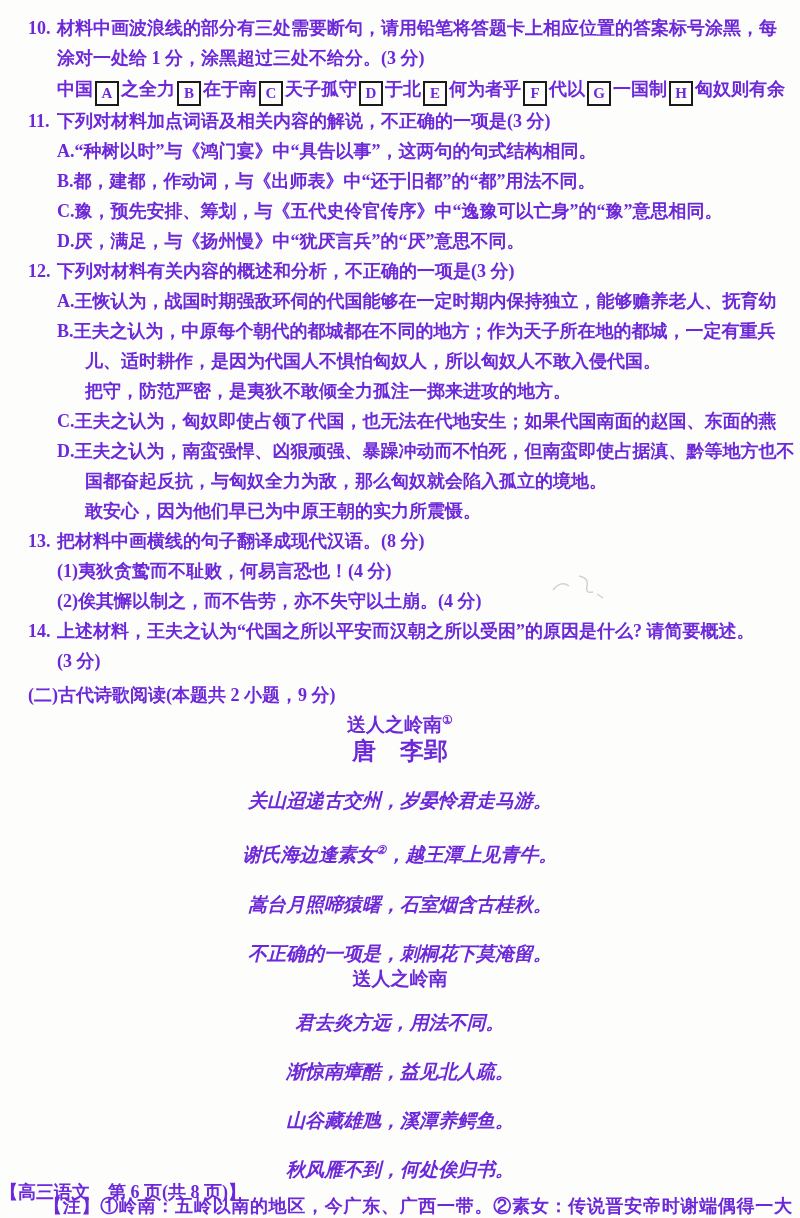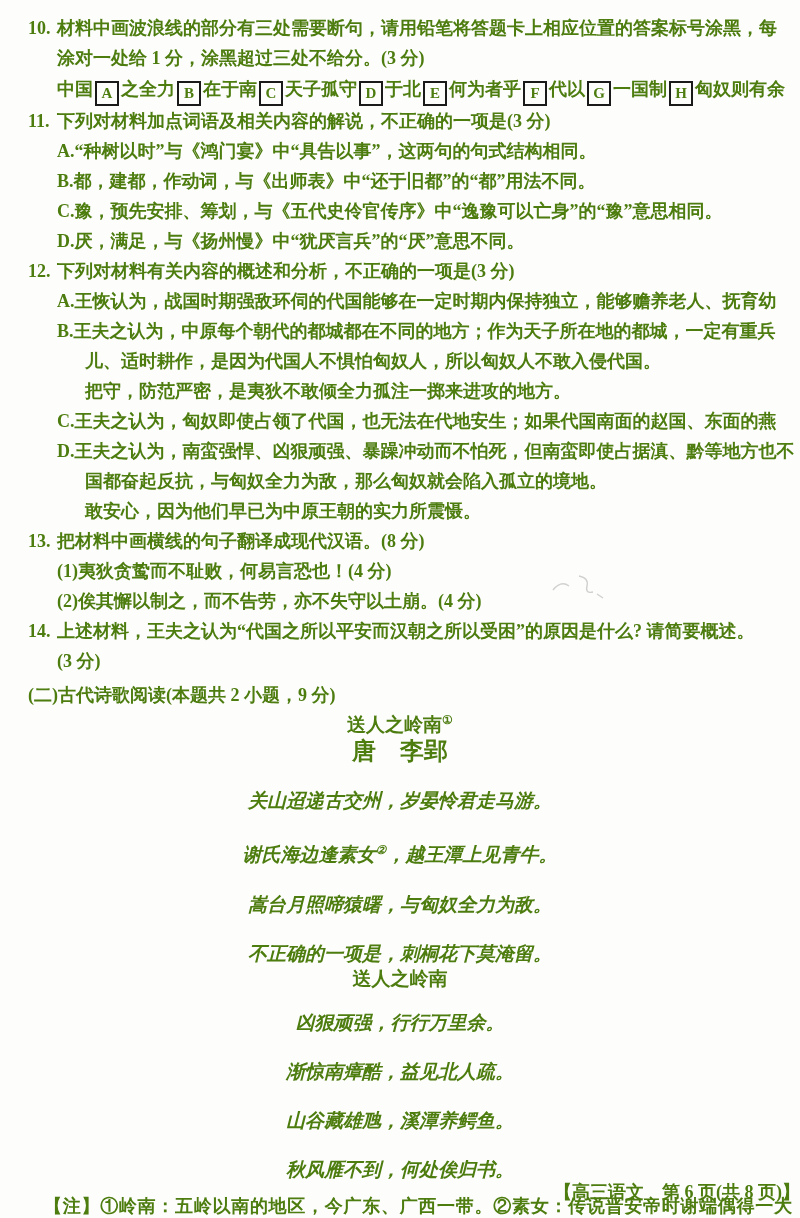--- a/index.html
+++ b/index.html
@@ -1,18 +1,18 @@
 <!DOCTYPE html>
 <html><head>
 <meta charset="utf-8">
 <style>
   html,body { margin:0; padding:0; background:#ffffff; }
   .page {
     position:relative; width:800px; height:1218px; overflow:hidden;
-    background:#fdfdfc; color:#4d7c0f;
+    background:#fdfdfc; color:#6d28d9;
     font-family:"Liberation Serif","DejaVu Serif",serif;
     font-weight:700;
     font-size:18px;
   }
   .content { padding-top:13px; }
   .ln { line-height:30px; white-space:nowrap; }
   .ml28 { margin-left:28px; }
   .ml57 { margin-left:57px; }
   .ml85 { margin-left:85px; }
   .qnum { display:inline-block; min-width:29px; }
@@ -21,21 +21,21 @@
     display:inline-block; border:2px solid #1a1a1a; min-width:16px; height:21px;
     line-height:21px; text-align:center; padding:0 2px; margin:0 2px;
     font-size:15px; vertical-align:-3px;
   }
   .poetry { text-align:center; }
   .poem-title { line-height:20px; font-size:19px; }
   .poem-author { line-height:32px; font-size:24px; }
   .poem-line { line-height:30px; font-size:19px; font-style:italic;margin-top:19px; }
   .sup { font-size:12px; vertical-align:super; }
   .note { margin:6px 8px 0 8px; line-height:30px; text-indent:2em; text-align:justify; font-size:18px; }
-  .footer { position:absolute; left:0; right:0; bottom:14px; text-align:right; font-size:18px; } .gap4 { height:4px; }
+  .footer { position:absolute; left:0; right:0; bottom:14px; text-align:left; font-size:18px; } .gap4 { height:4px; }
   .artifact { position:absolute; left:545px; top:568px; opacity:.45; }
 </style>
 </head>
 <body>
 
 <div class="page">
   <div class="content">
 
     <div>
       <div class="ln ml28"><span class="qnum">10.</span><span>材料中画波浪线的部分有三处需要断句，请用铅笔将答题卡上相应位置的答案标号涂黑，每</span></div>
@@ -77,27 +77,27 @@
     <div class="gap4"></div>
     <div>
       <div class="ln ml28">(二)古代诗歌阅读(本题共 2 小题，9 分)</div>
     </div>
 
     <div class="poetry">
       <div class="poem-title"><span>送人之岭南</span><span class="sup">①</span></div>
       <div class="poem-author">唐　李郢</div>
       <div class="poem-line">关山迢递古交州，岁晏怜君走马游。</div>
       <div class="poem-line"><span>谢氏海边逢素女</span><span class="sup">②</span><span>，越王潭上见青牛。</span></div>
-      <div class="poem-line">嵩台月照啼猿曙，与匈奴全力为敌。</div>
+      <div class="poem-line">嵩台月照啼猿曙，石室烟含古桂秋。</div>
       <div class="poem-line">不正确的一项是，刺桐花下莫淹留。</div>
     </div>
 
     <div class="poetry">
       <div class="poem-title">送人之岭南</div>
-      <div class="poem-line">凶狠顽强，行行万里余。</div>
+      <div class="poem-line">君去炎方远，用法不同。</div>
       <div class="poem-line">渐惊南瘴酷，益见北人疏。</div>
       <div class="poem-line">山谷藏雄虺，溪潭养鳄鱼。</div>
       <div class="poem-line">秋风雁不到，何处俟归书。</div>
     </div>
 
     <div class="note">【注】①岭南：五岭以南的地区，今广东、广西一带。②素女：传说晋安帝时谢端偶得一大螺，归养之于瓮中，化为一少女为端备食。自言是“天汉中白水素女”，奉天帝之命来助端备晨炊。</div>
   </div>
 
   <svg class="artifact" width="70" height="40">
     <path d="M8 22 q8 -10 16 -4 M34 8 q10 2 8 10 q-2 8 6 6 M52 26 l6 4" stroke="#9a9a9a" stroke-width="1.4" fill="none"></path>

